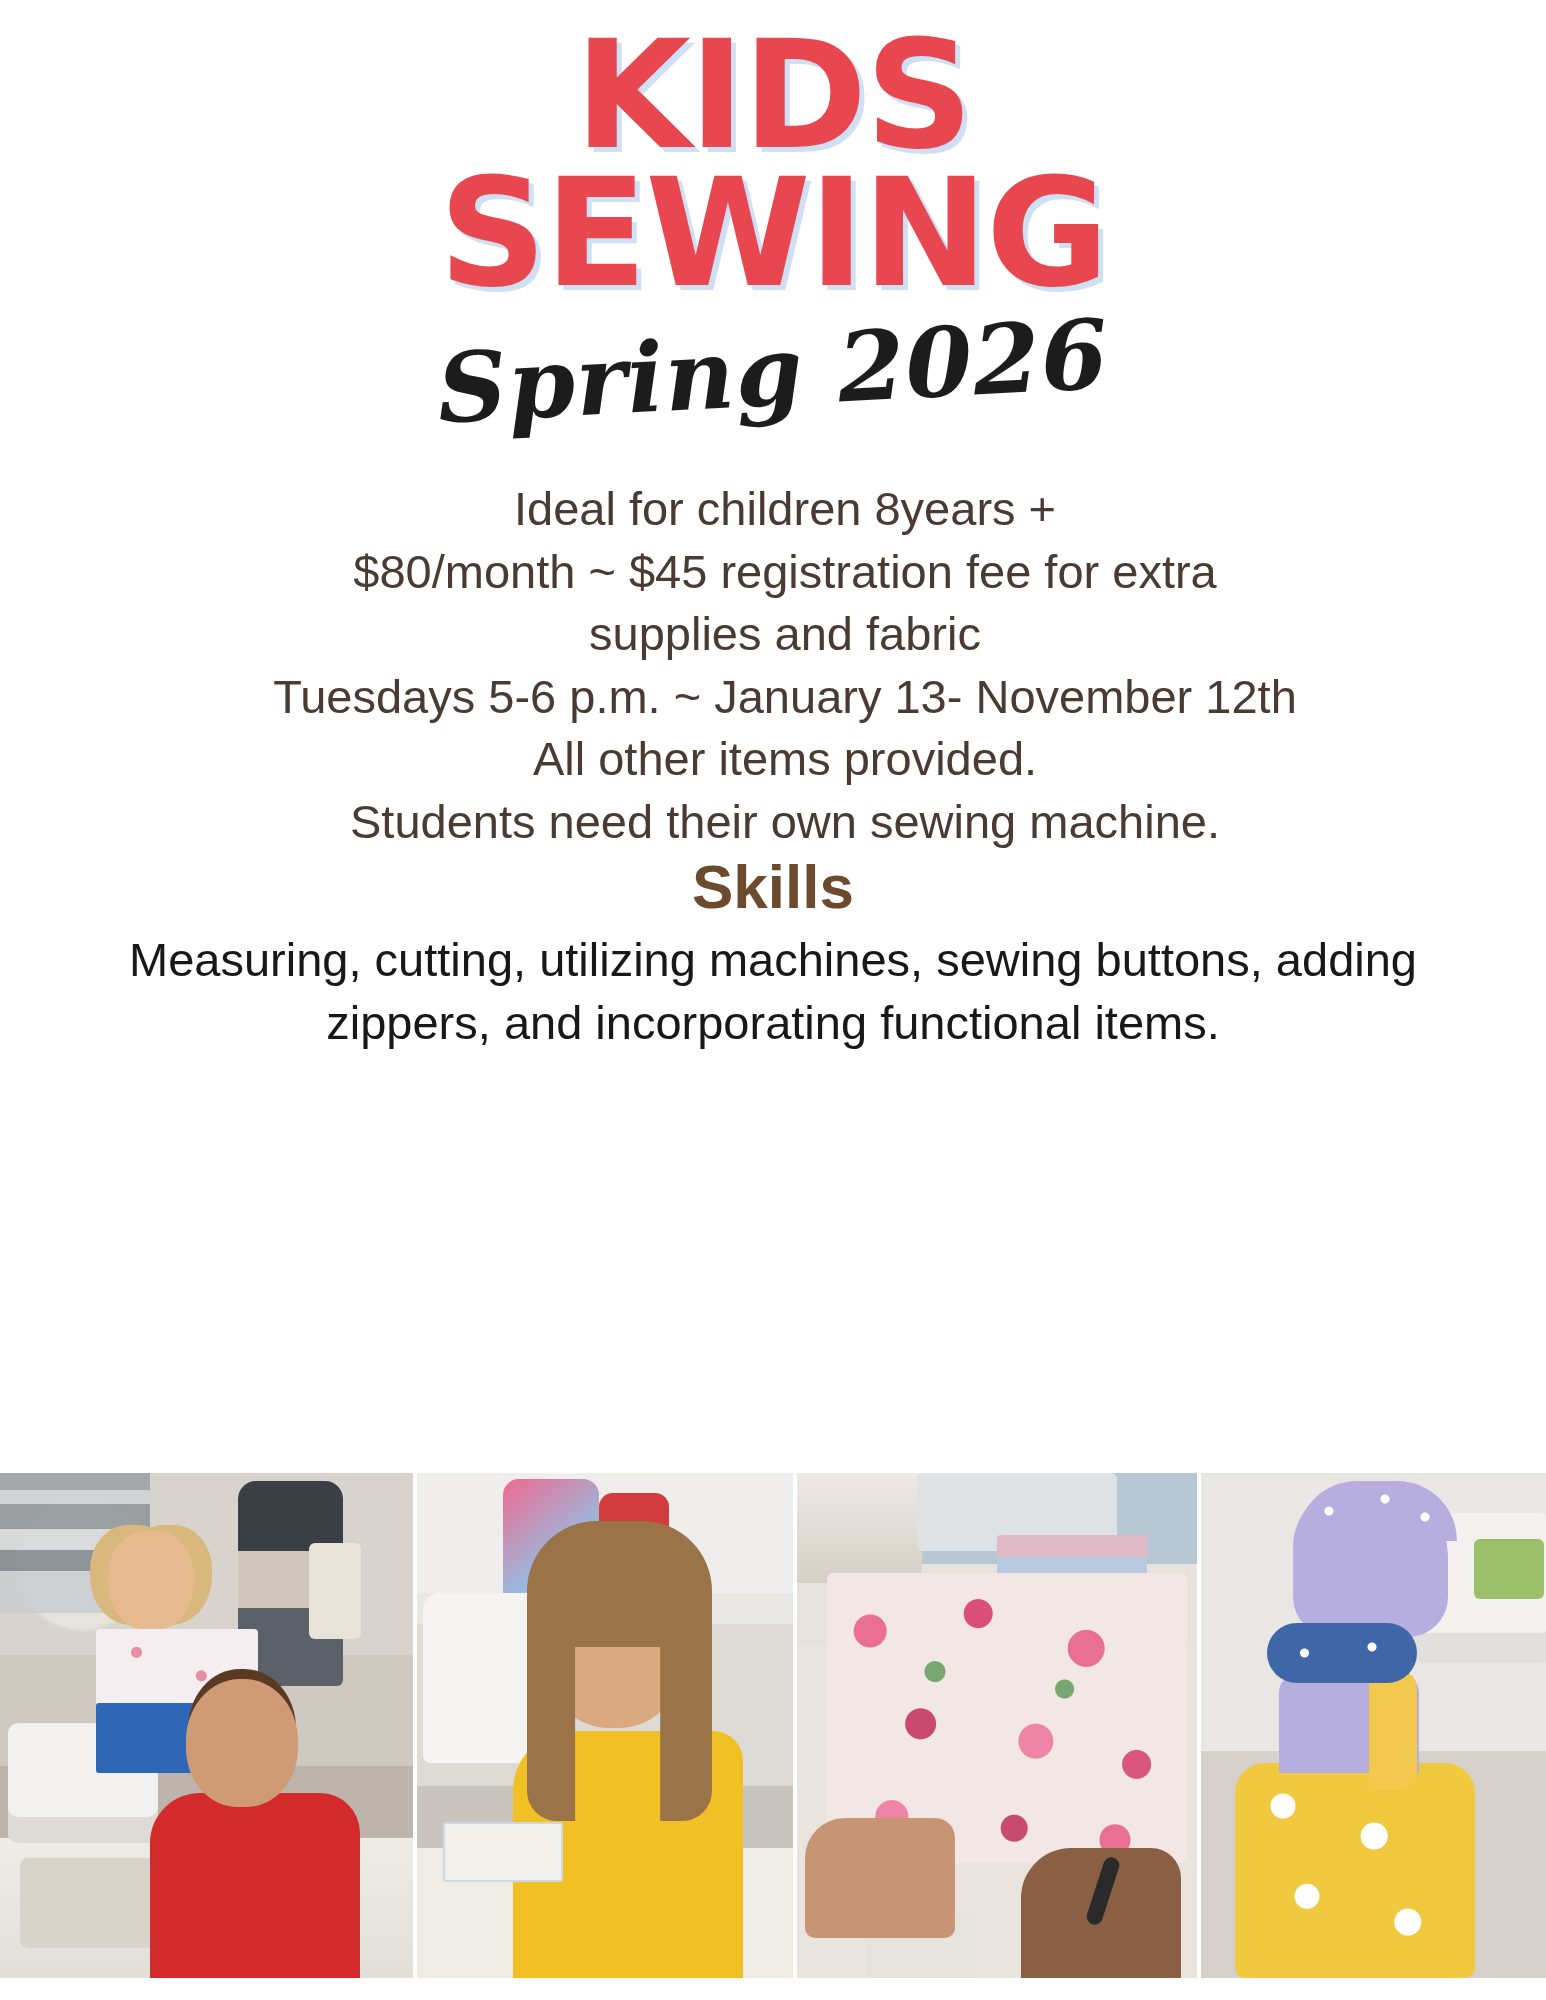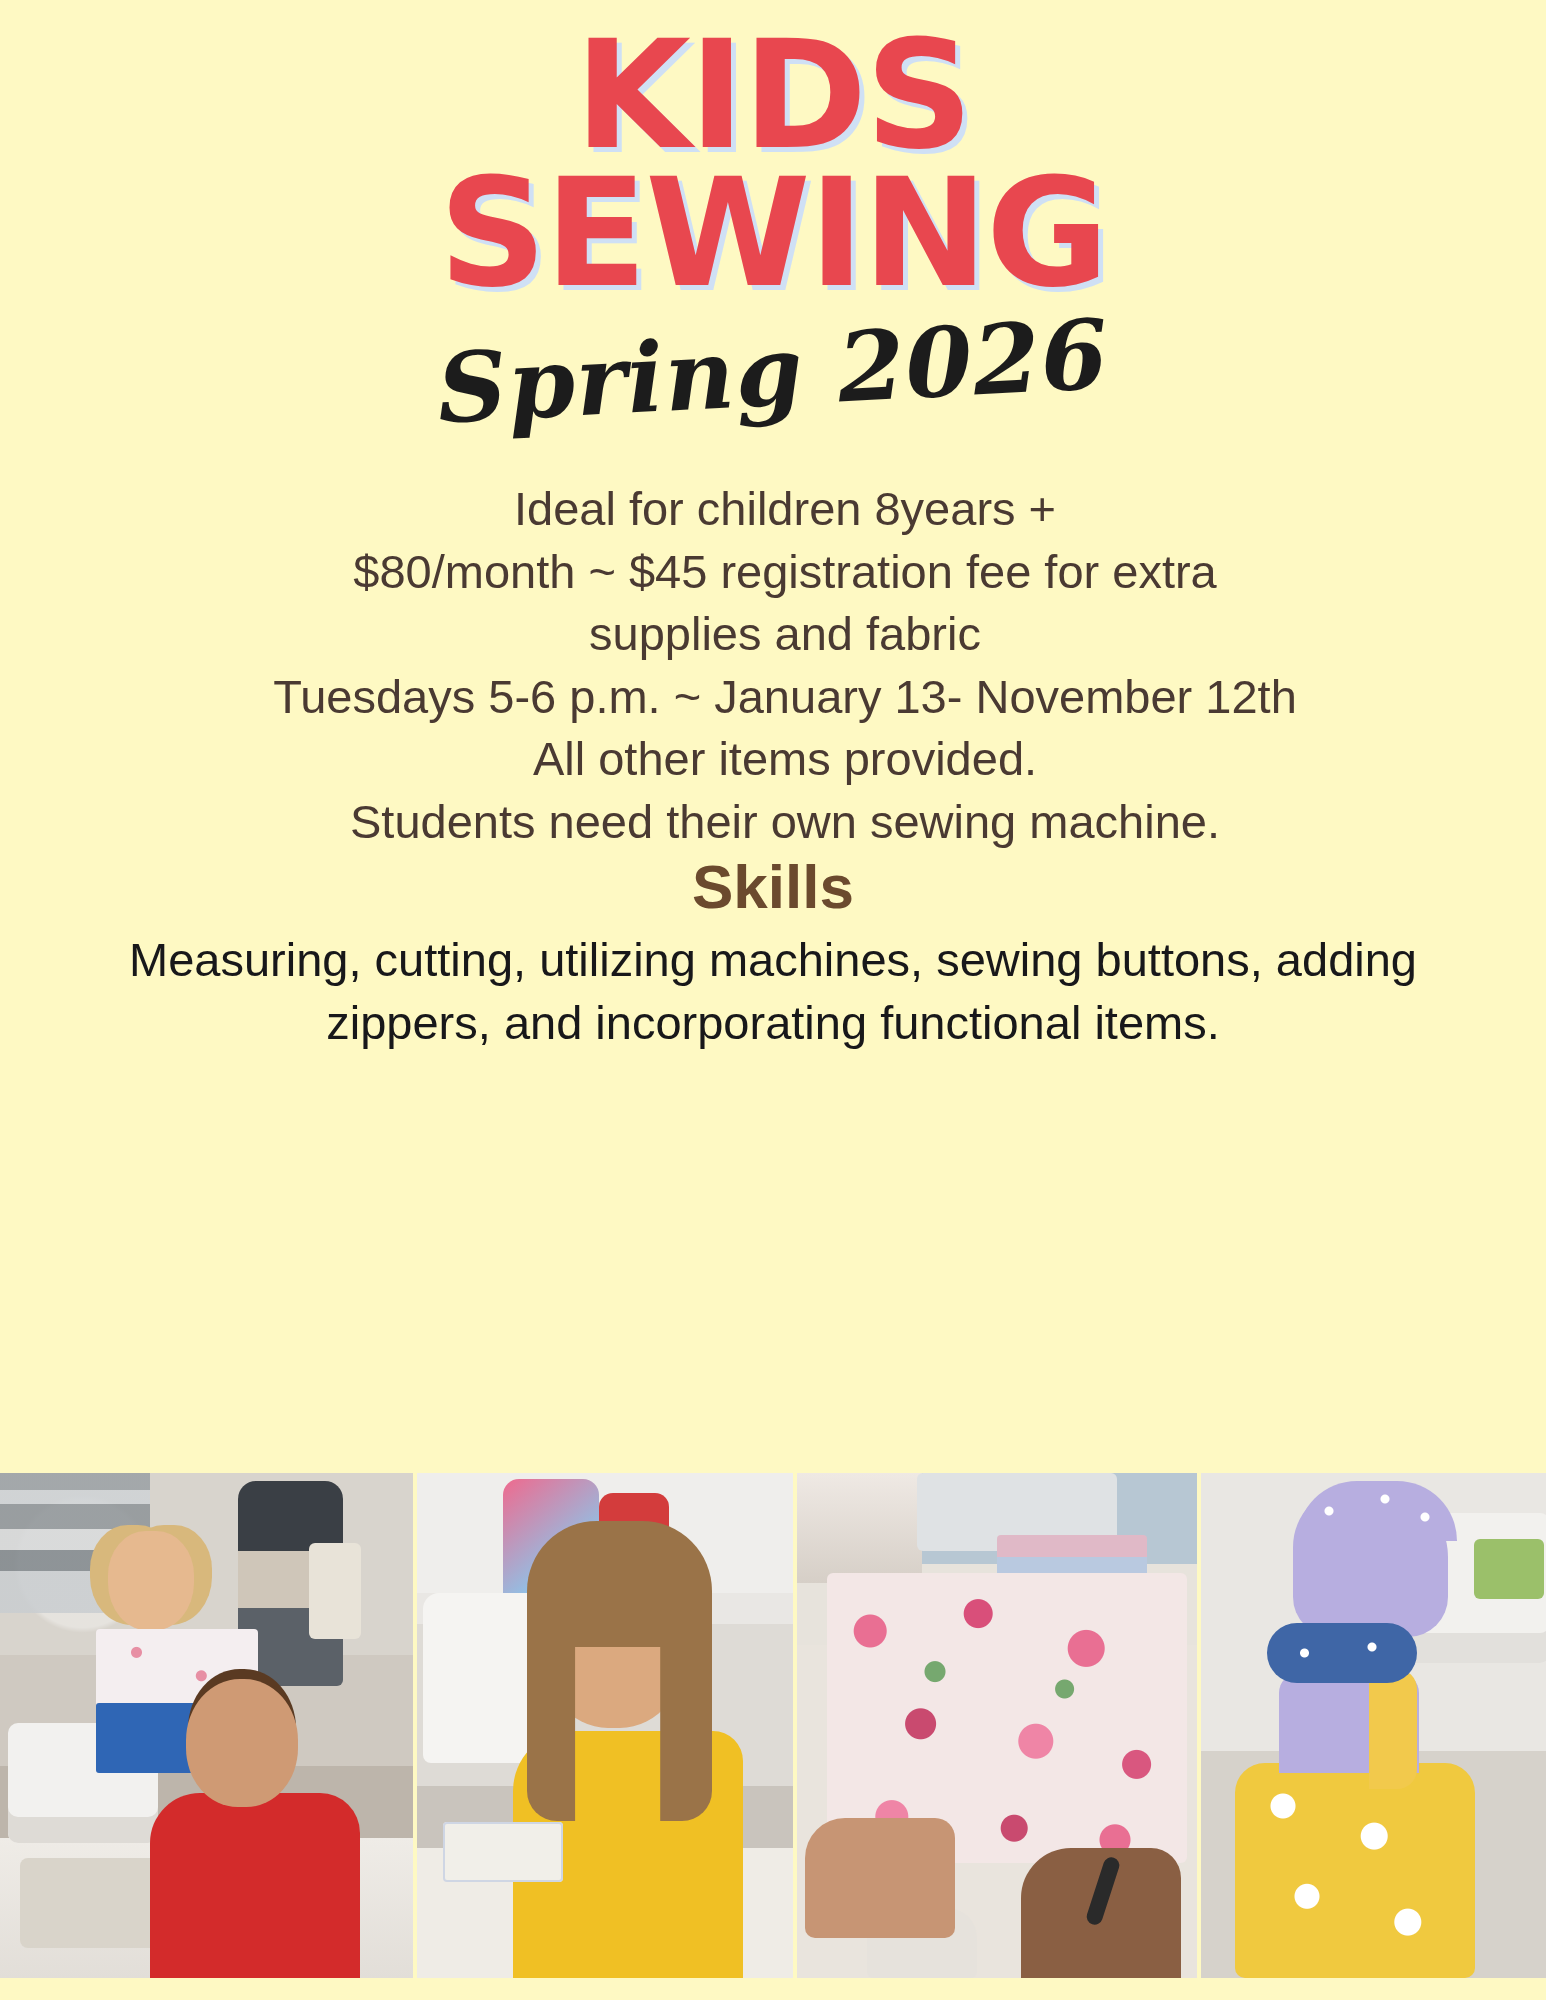--- a/index.html
+++ b/index.html
@@ -11,21 +11,21 @@
     height: 2000px;
     background: #a8cdf4;
     font-family: "Liberation Sans", sans-serif;
     overflow: hidden;
     position: relative;
   }
   .poster {
     position: relative;
     width: 1546px;
     height: 2000px;
-    background: #fef9c3;
+    background: #ffffff;
     display: flex;
     flex-direction: column;
   }
   .headline-block {
     text-align: center;
     padding-top: 26px;
   }
   .headline {
     font-family: "DejaVu Sans", sans-serif;
     font-weight: bold;

